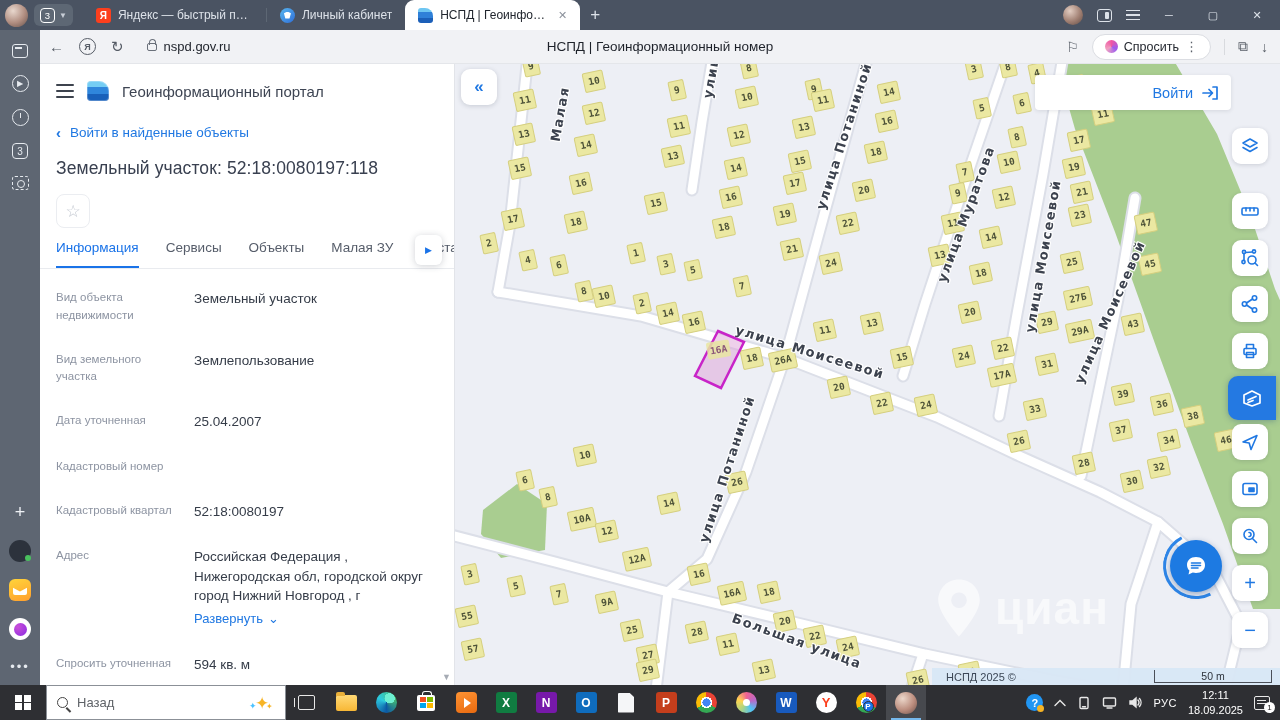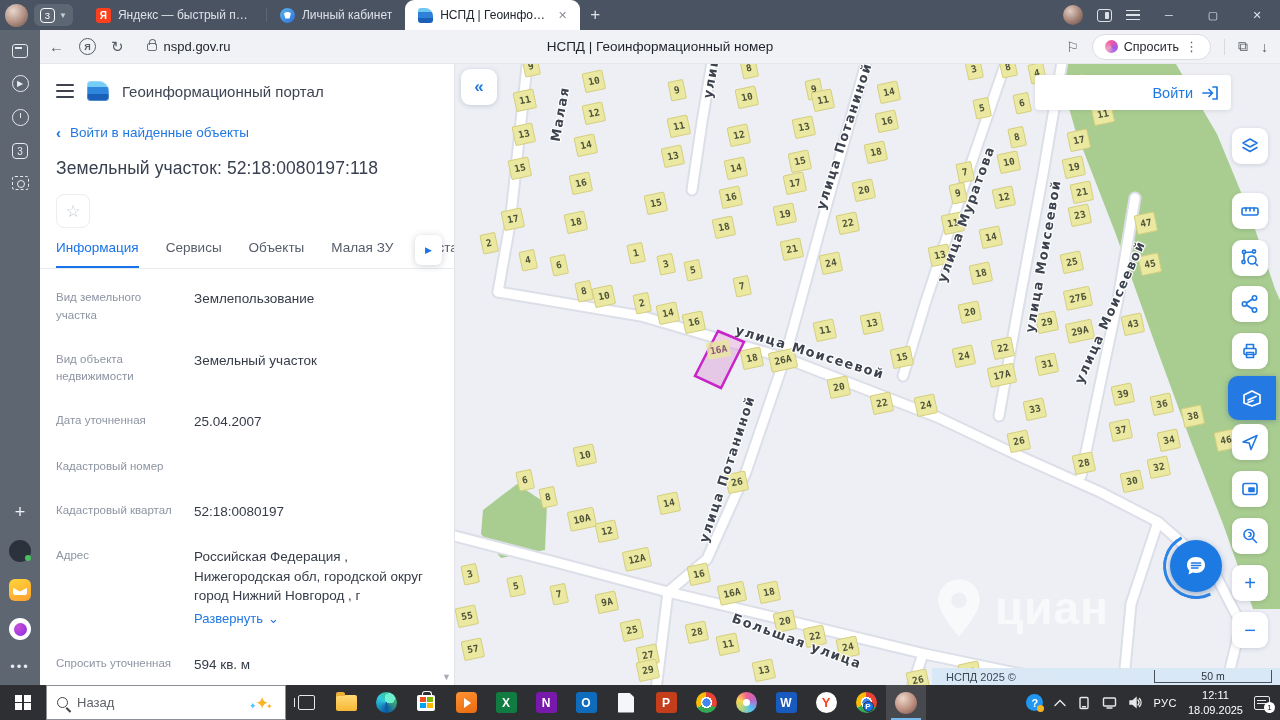--- a/index.html
+++ b/index.html
@@ -276,26 +276,26 @@
         <span class="ptab">Сервисы</span>
         <span class="ptab">Объекты</span>
         <span class="ptab">Малая ЗУ</span>
         <span class="ptab">Соста</span>
         <span class="ptab-more">
           <span>▶</span>
         </span>
     </div>
     <div class="fields">
         <div class="frow">
+          <div class="flabel">Вид объекта недвижимости</div>
+          <div class="fvalue">Земельный участок</div>
+        </div>
+        <div class="frow">
           <div class="flabel">Вид земельного участка</div>
           <div class="fvalue">Землепользование</div>
-        </div>
-        <div class="frow">
-          <div class="flabel">Вид объекта недвижимости</div>
-          <div class="fvalue">Земельный участок</div>
         </div>
         <div class="frow">
           <div class="flabel">Дата уточненная</div>
           <div class="fvalue">25.04.2007</div>
         </div>
         <div class="frow">
           <div class="flabel">Кадастровый номер</div>
         </div>
         <div class="frow">
           <div class="flabel">Кадастровый квартал</div>

